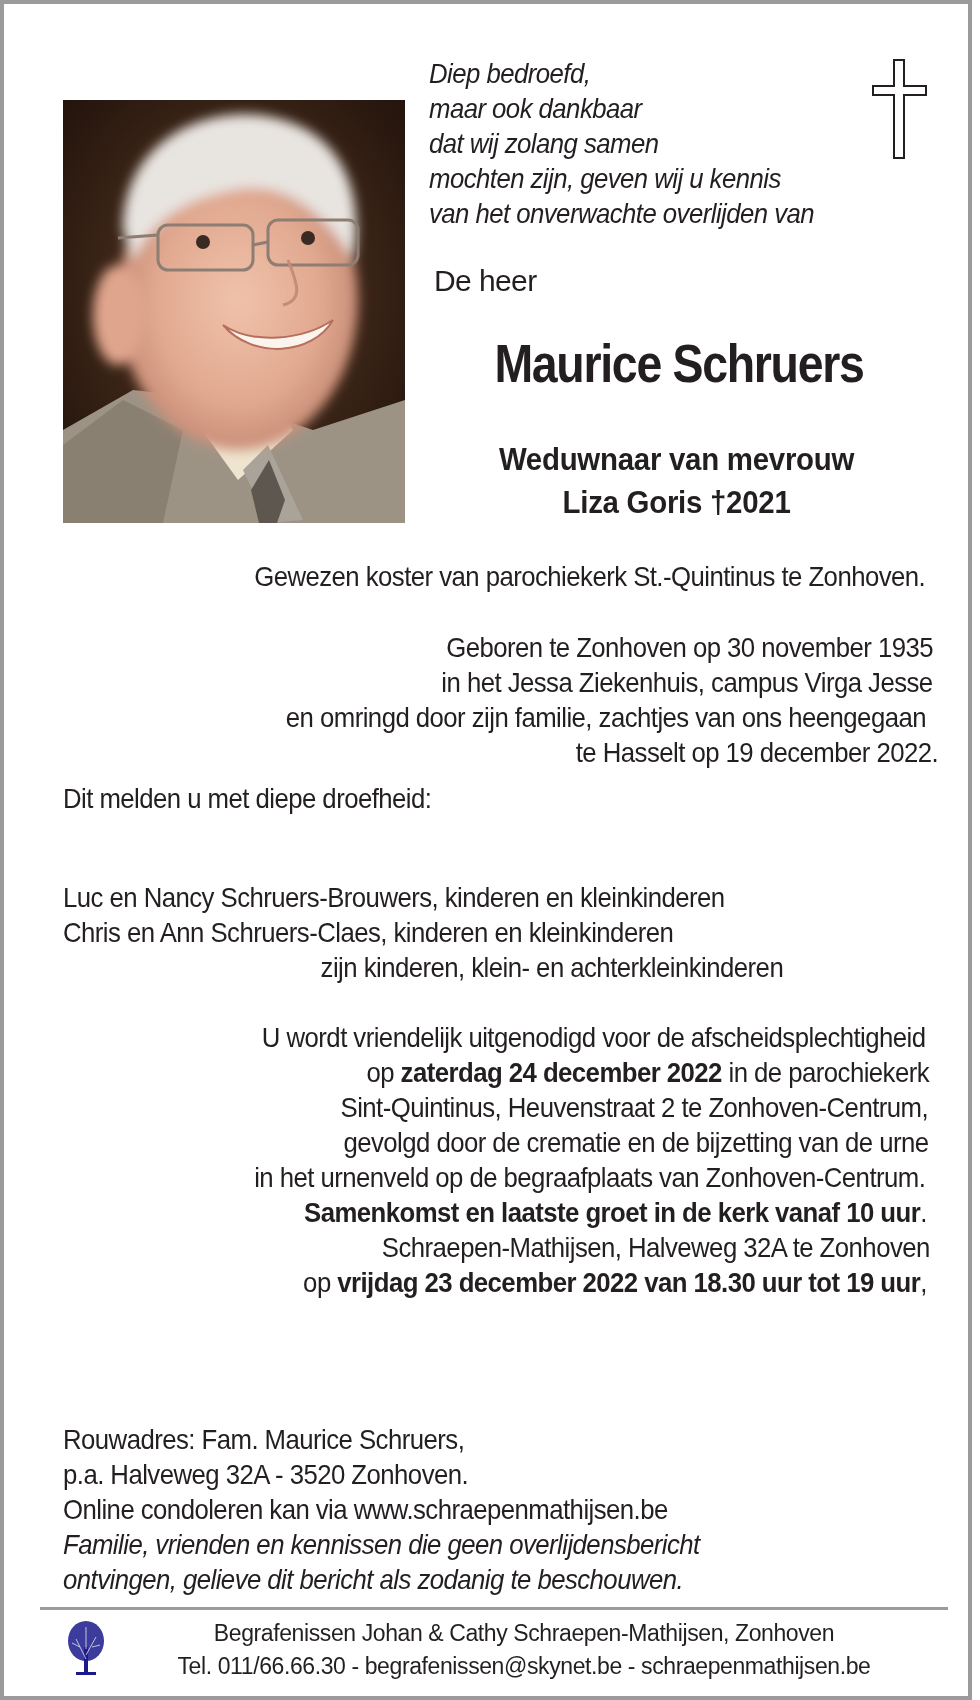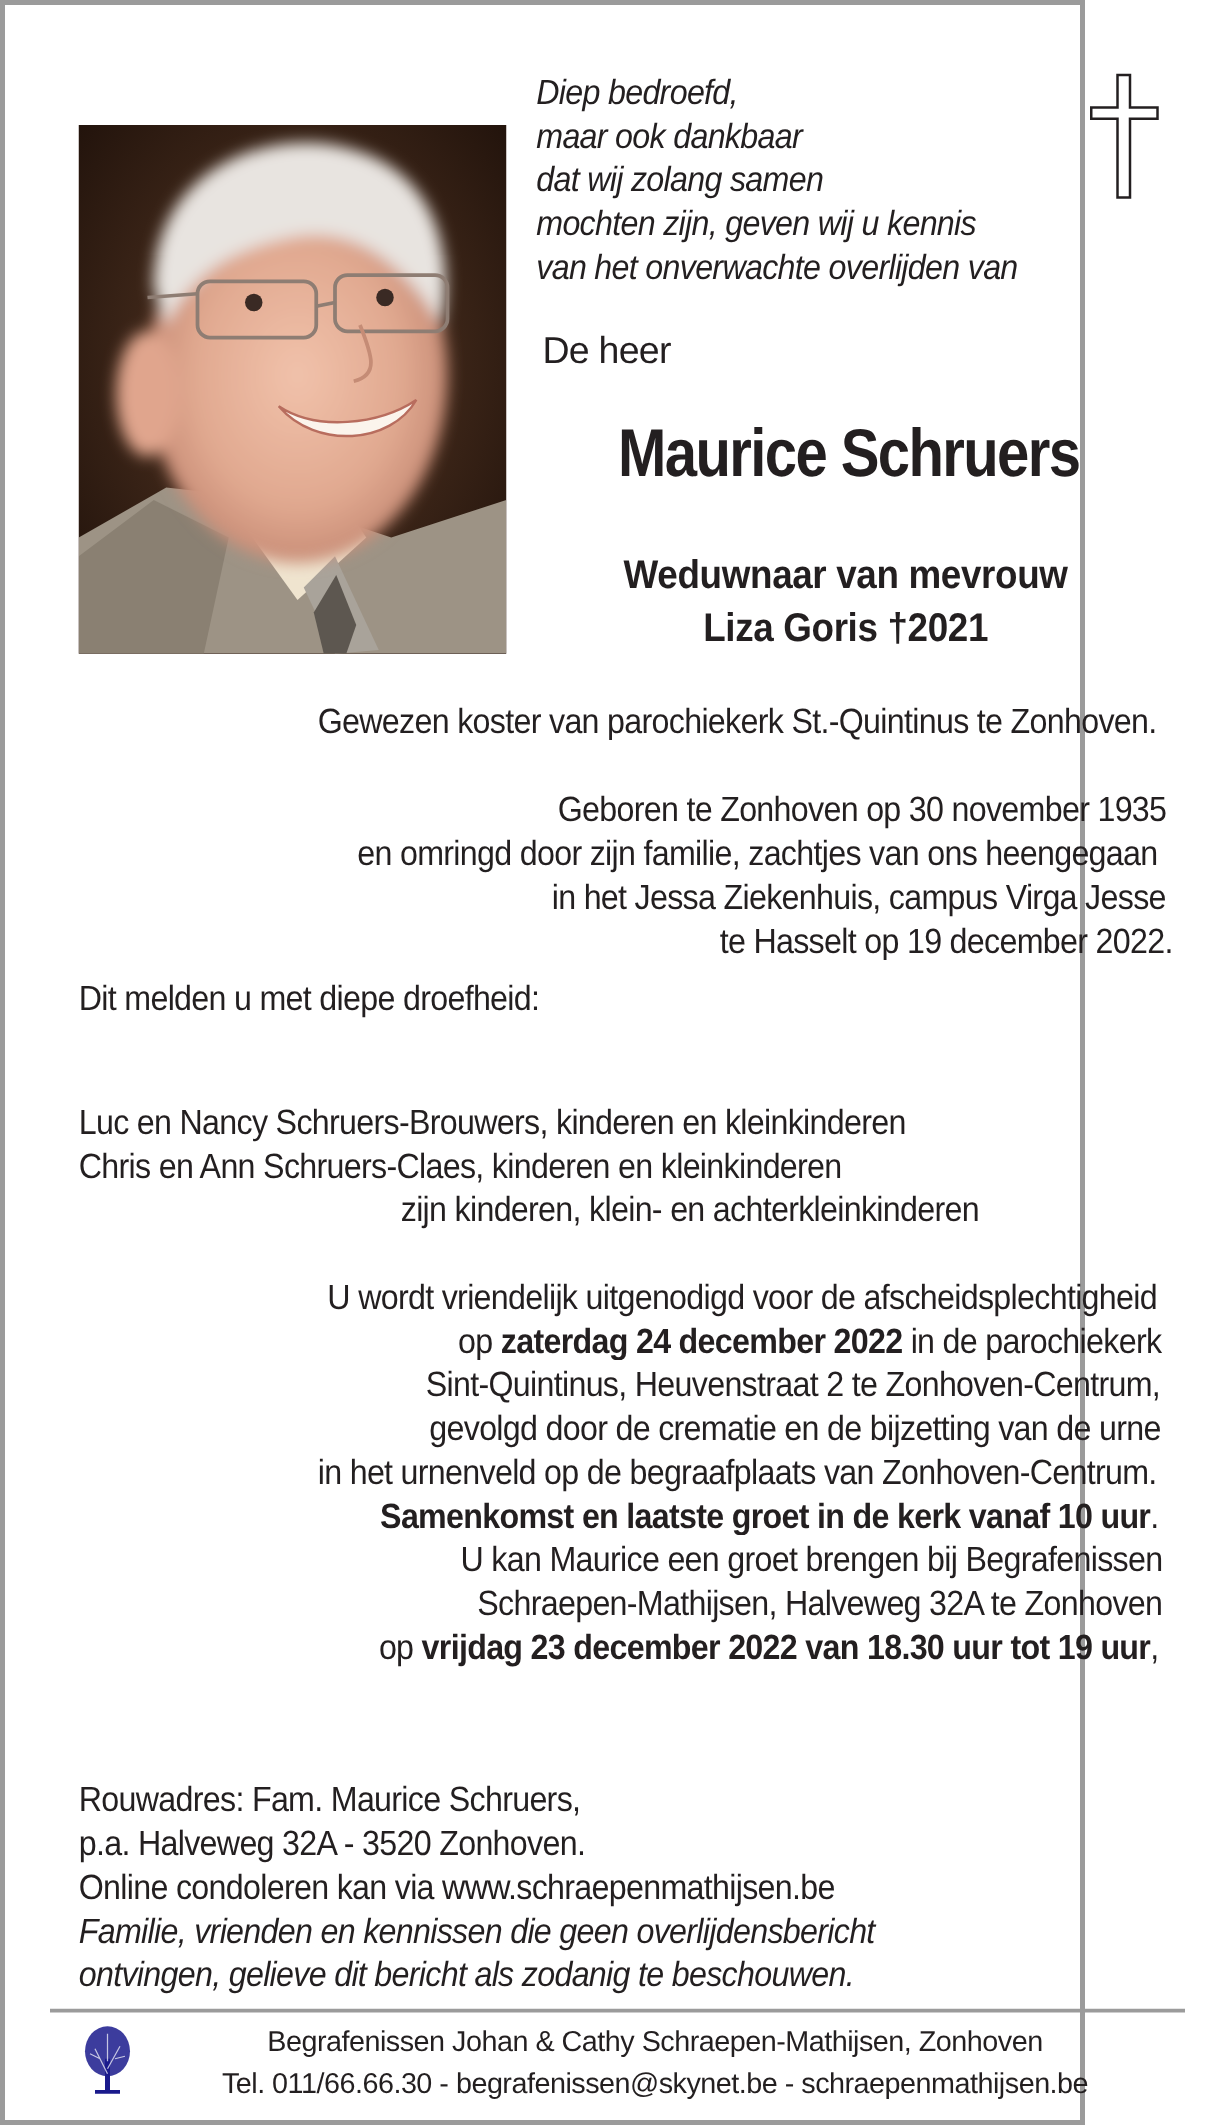--- a/index.html
+++ b/index.html
@@ -1,18 +1,18 @@
 <!DOCTYPE html>
 <html><head>
 <meta charset="utf-8">
 <style>
   html, body { margin:0; padding:0; }
   body { width:980px; height:1700px; background:#ffffff; position:relative; overflow:hidden;
          font-family:"Liberation Sans", sans-serif; color:#231f20; }
-  .frame { position:absolute; left:0; top:0; width:868px; height:1700px; box-sizing:border-box;
+  .frame { position:absolute; left:0; top:0; width:972px; height:1700px; box-sizing:border-box;
            border:4px solid #9b9b9b; background:#fff; }
   .abs { position:absolute; }
   .photo { left:59px; top:96px; width:342px; height:423px; overflow:hidden;
            background: radial-gradient(ellipse 48% 55% at 50% 45%, #e9b9a2 0%, #d8a58d 40%, #9c7a68 70%, #3a241b 100%); }
   .photo svg { display:block; }
   .intro { left:425px; top:52px; font-style:italic; font-size:28px; line-height:35px; letter-spacing:-0.6px; transform-origin:left top; transform:scaleX(0.92); white-space:nowrap; }
   .cross { left:867px; top:54px; width:58px; height:102px; }
   .deheer { left:430px; width:490px; top:260px; text-align:left; font-size:30px; letter-spacing:-0.6px; }
   .name { left:420px; width:510px; top:328px; text-align:center; font-size:54px; font-weight:bold; letter-spacing:-1.5px; transform:scaleX(0.86); }
   .widow { left:420px; width:505px; top:434px; text-align:center; font-size:32px; font-weight:bold; line-height:43px; letter-spacing:-0.3px; transform:scaleX(0.92); }
@@ -91,41 +91,40 @@
     <span class="line">Weduwnaar van mevrouw</span>
     <span class="line">Liza Goris †2021</span>
   </div>
 
   <div class="abs center-block" style="top:555px;">
     <span class="cb-inner">Gewezen koster van parochiekerk St.-Quintinus te Zonhoven.</span>
   </div>
 
   <div class="abs center-block" style="top:626px;">
     <span class="line"><span class="cb-inner">Geboren te Zonhoven op 30 november 1935</span></span>
+    <span class="line"><span class="cb-inner">in het Jessa Ziekenhuis, campus Virga Jesse</span></span>
     <span class="line"><span class="cb-inner">en omringd door zijn familie, zachtjes van ons heengegaan</span></span>
-    <span class="line"><span class="cb-inner">in het Jessa Ziekenhuis, campus Virga Jesse</span></span>
     <span class="line"><span class="cb-inner">te Hasselt op 19 december 2022.</span></span>
   </div>
 
   <div class="abs left-block" style="top:777px;">Dit melden u met diepe droefheid:</div>
 
   <div class="abs left-block" style="top:876px; width:975px;">
     <span class="line">Luc en Nancy Schruers-Brouwers, kinderen en kleinkinderen</span>
     <span class="line">Chris en Ann Schruers-Claes, kinderen en kleinkinderen</span>
     <span class="line" style="padding-left:280px;">zijn kinderen, klein- en achterkleinkinderen</span>
   </div>
 
   <div class="abs center-block" style="top:1016px;text-decoration:underline;">
     <span class="line"><span class="cb-inner">U wordt vriendelijk uitgenodigd voor de afscheidsplechtigheid</span></span>
     <span class="line"><span class="cb-inner"><span>op </span><b>zaterdag 24 december 2022</b><span> in de parochiekerk</span></span></span>
     <span class="line"><span class="cb-inner">Sint-Quintinus, Heuvenstraat 2 te Zonhoven-Centrum,</span></span>
     <span class="line"><span class="cb-inner">gevolgd door de crematie en de bijzetting van de urne</span></span>
     <span class="line"><span class="cb-inner">in het urnenveld op de begraafplaats van Zonhoven-Centrum.</span></span>
     <span class="line"><span class="cb-inner"><b>Samenkomst en laatste groet in de kerk vanaf 10 uur</b><span>.</span></span></span>
-    <span class="line"><span class="cb-inner">U kan Maurice een groet brengen bij Begrafenissen</span></span>
     <span class="line"><span class="cb-inner">Schraepen-Mathijsen, Halveweg 32A te Zonhoven</span></span>
     <span class="line"><span class="cb-inner"><span>op </span><b>vrijdag 23 december 2022 van 18.30 uur tot 19 uur</b><span>,</span></span></span>
   </div>
 
   <div class="abs left-block" style="top:1418px;">
     <span class="line">Rouwadres: Fam. Maurice Schruers,</span>
     <span class="line">p.a. Halveweg 32A - 3520 Zonhoven.</span>
     <span class="line">Online condoleren kan via www.schraepenmathijsen.be</span>
     <i class="line">Familie, vrienden en kennissen die geen overlijdensbericht</i>
     <i class="line">ontvingen, gelieve dit bericht als zodanig te beschouwen.</i>

